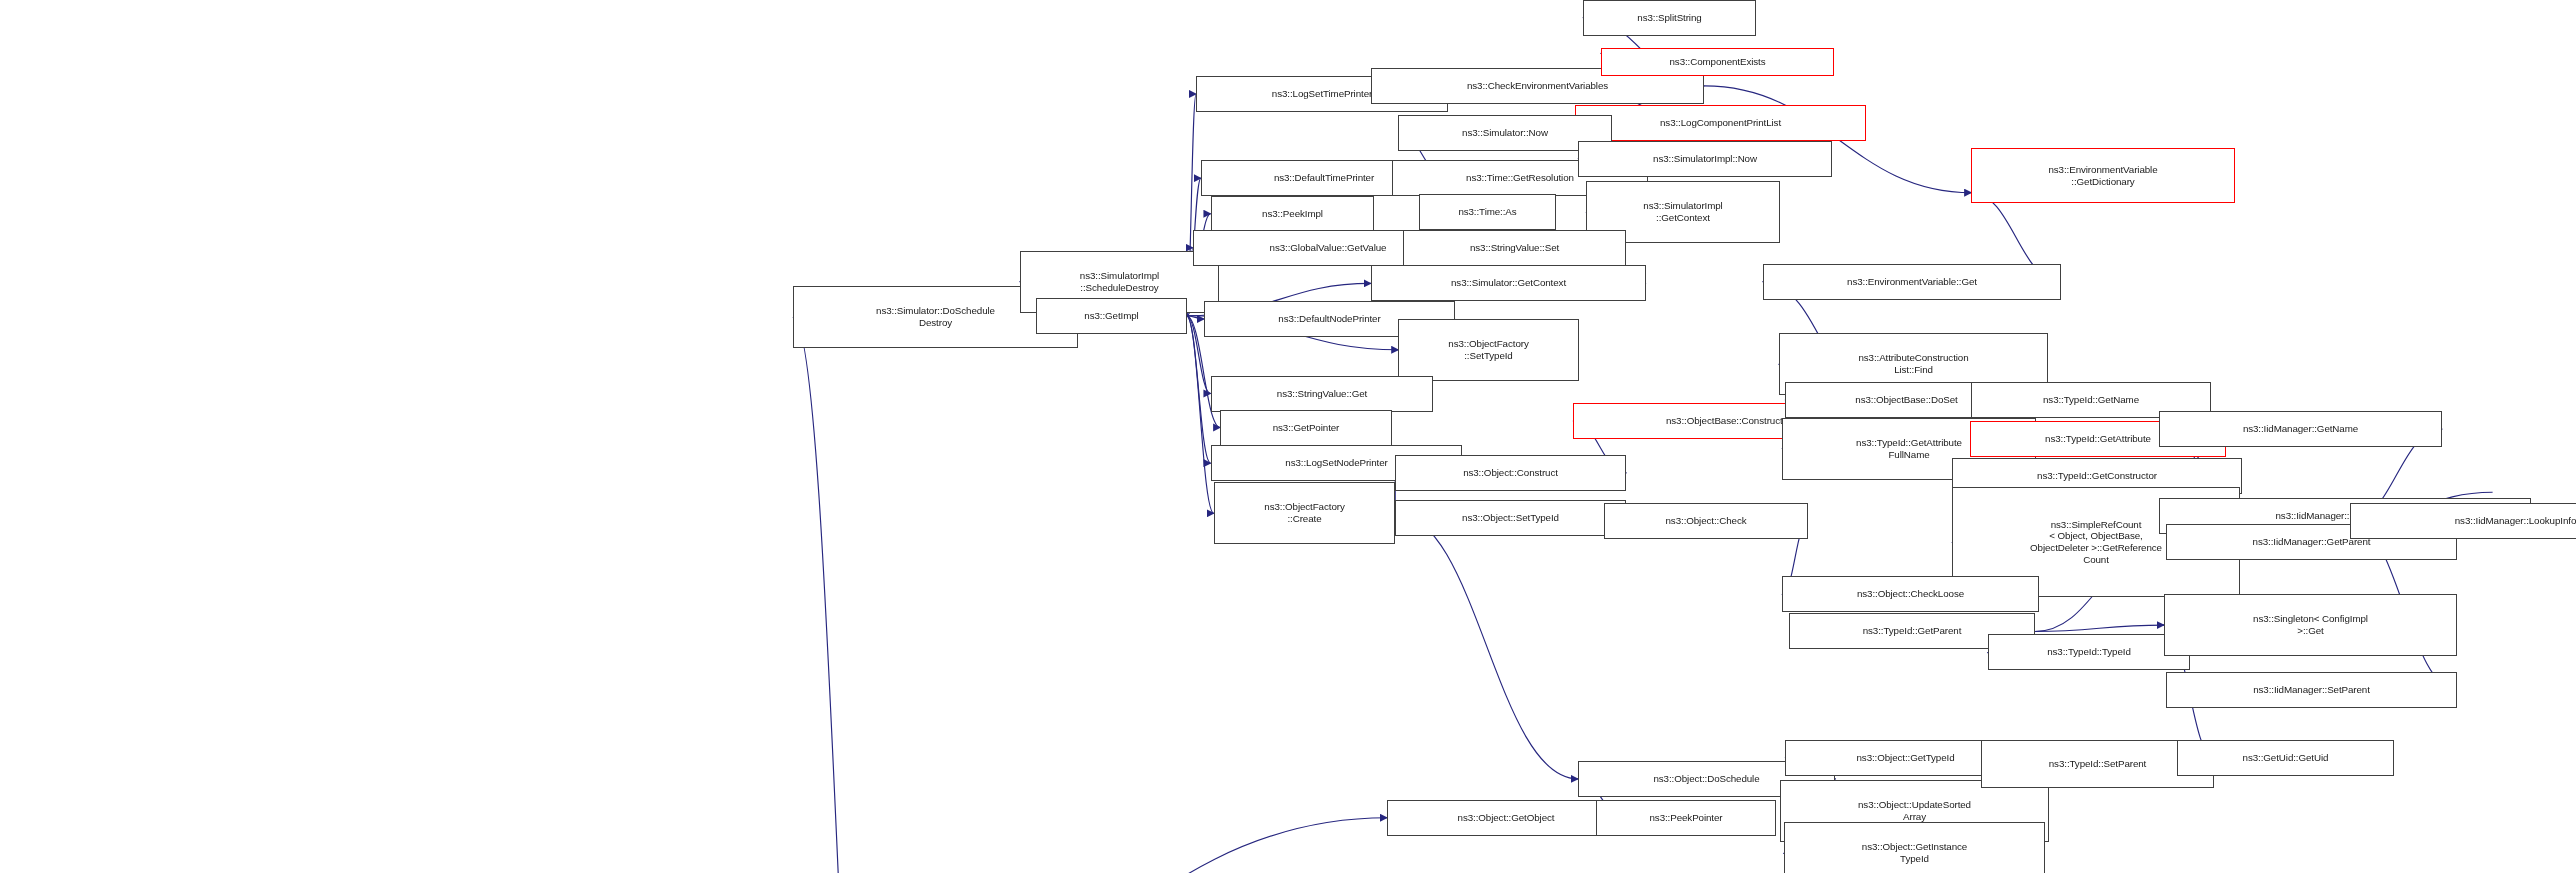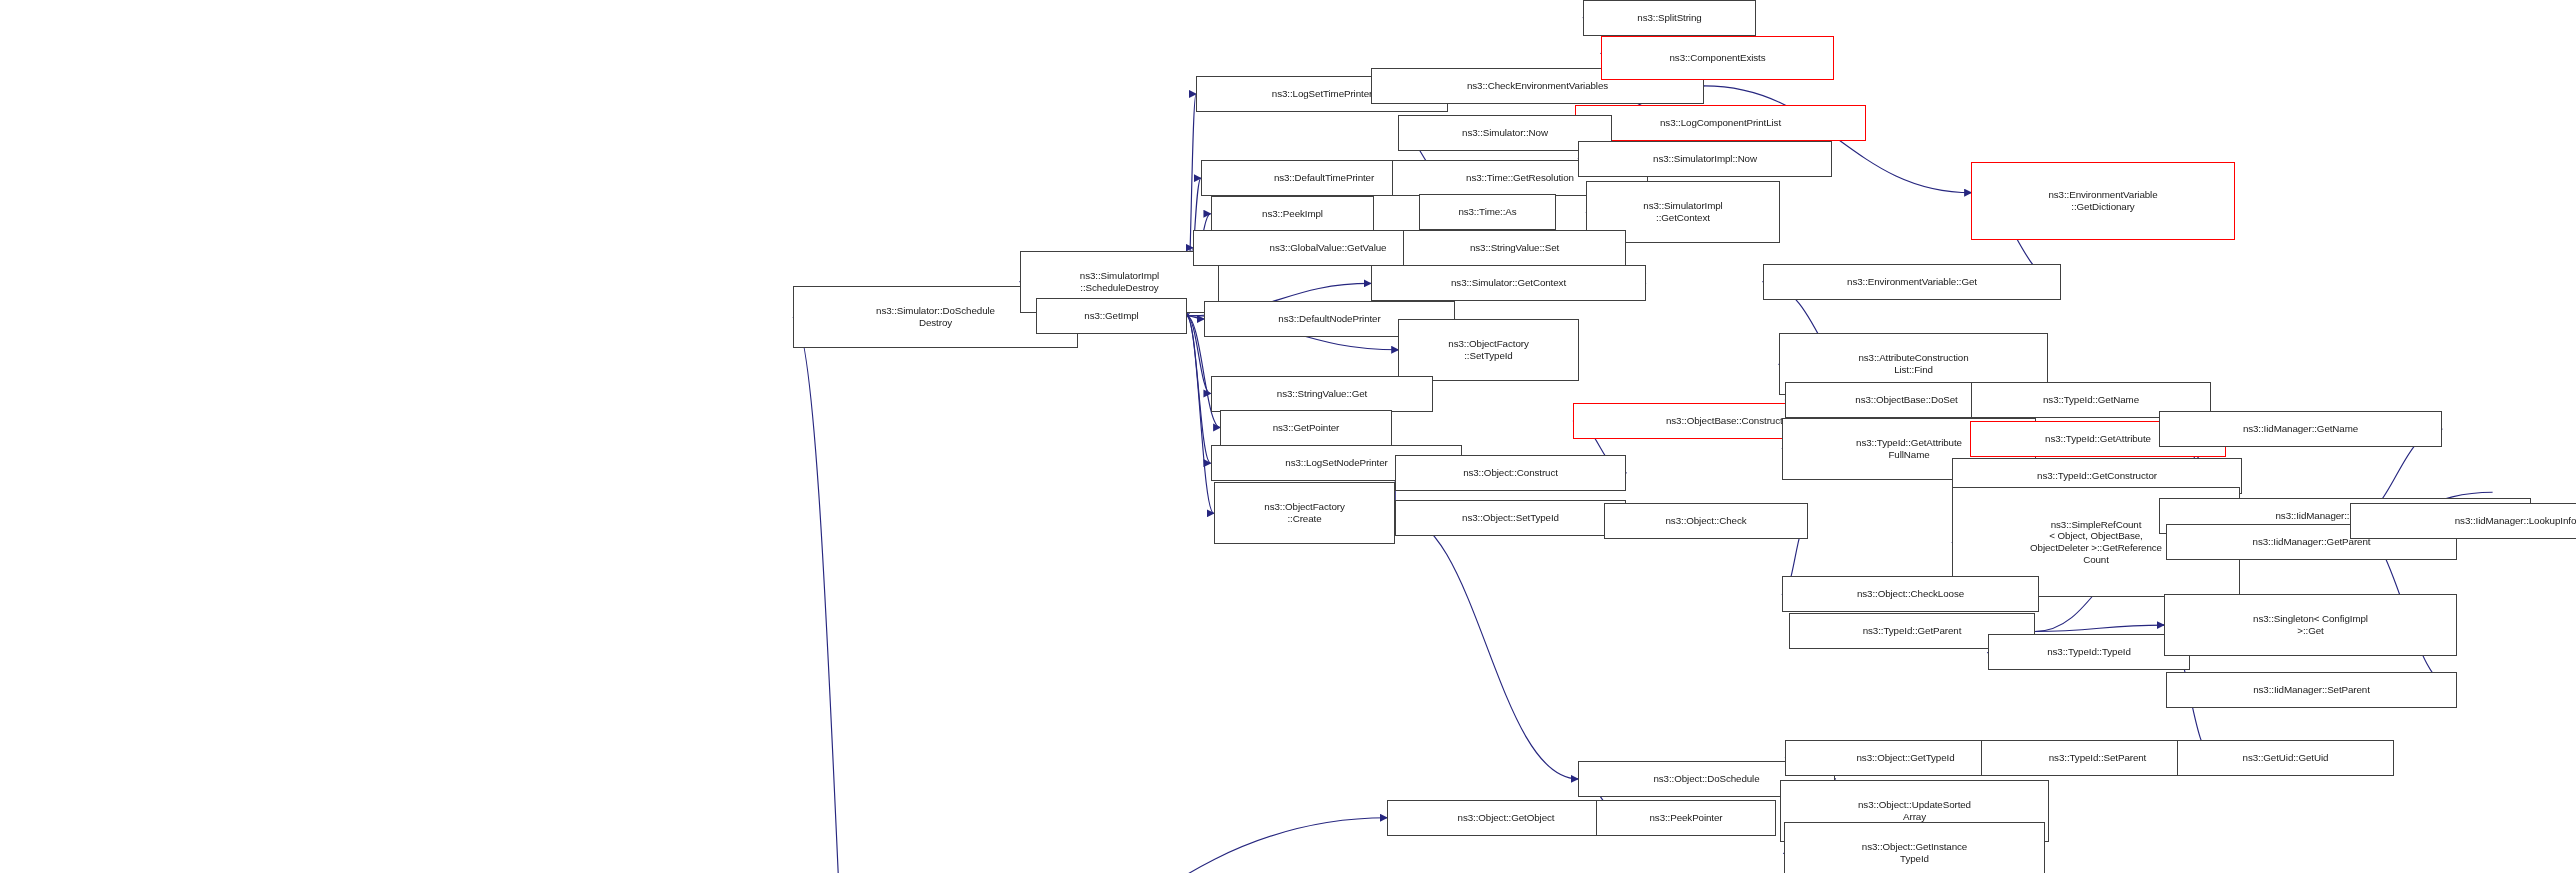--- a/index.html
+++ b/index.html
@@ -142,21 +142,21 @@
   </svg>
   <div id="nodes">
       <div class="node" style="left: 793px; top: 286px; width: 285px; height: 62px;"><span>ns3::Simulator::DoSchedule
 Destroy</span></div>
       <div class="node" style="left: 1020px; top: 251px; width: 199px; height: 62px;"><span>ns3::SimulatorImpl
 ::ScheduleDestroy</span></div>
       <div class="node" style="left: 1036px; top: 298px; width: 151px; height: 36px;"><span>ns3::GetImpl</span></div>
       <div class="node" style="left: 1196px; top: 76px; width: 252px; height: 36px;"><span>ns3::LogSetTimePrinter</span></div>
       <div class="node" style="left: 1371px; top: 68px; width: 333px; height: 36px;"><span>ns3::CheckEnvironmentVariables</span></div>
       <div class="node" style="left: 1583px; top: 0px; width: 173px; height: 36px;"><span>ns3::SplitString</span></div>
-      <div class="node red" style="left: 1601px; top: 36px; width: 233px; height: 44px;"><span>ns3::ComponentExists</span></div>
+      <div class="node red" style="left: 1601px; top: 48px; width: 233px; height: 28px;"><span>ns3::ComponentExists</span></div>
       <div class="node red" style="left: 1575px; top: 105px; width: 291px; height: 36px;"><span>ns3::LogComponentPrintList</span></div>
       <div class="node" style="left: 1201px; top: 160px; width: 246px; height: 36px;"><span>ns3::DefaultTimePrinter</span></div>
       <div class="node" style="left: 1398px; top: 115px; width: 214px; height: 36px;"><span>ns3::Simulator::Now</span></div>
       <div class="node" style="left: 1392px; top: 160px; width: 256px; height: 36px;"><span>ns3::Time::GetResolution</span></div>
       <div class="node" style="left: 1419px; top: 194px; width: 137px; height: 36px;"><span>ns3::Time::As</span></div>
       <div class="node" style="left: 1578px; top: 141px; width: 254px; height: 36px;"><span>ns3::SimulatorImpl::Now</span></div>
       <div class="node" style="left: 1586px; top: 181px; width: 194px; height: 62px;"><span>ns3::SimulatorImpl
 ::GetContext</span></div>
       <div class="node" style="left: 1211px; top: 196px; width: 163px; height: 36px;"><span>ns3::PeekImpl</span></div>
       <div class="node" style="left: 1193px; top: 230px; width: 270px; height: 36px;"><span>ns3::GlobalValue::GetValue</span></div>
@@ -198,19 +198,19 @@
 &gt;::Get</span></div>
       <div class="node" style="left: 2166px; top: 672px; width: 291px; height: 36px;"><span>ns3::IidManager::SetParent</span></div>
       <div class="node" style="left: 1578px; top: 761px; width: 257px; height: 36px;"><span>ns3::Object::DoSchedule</span></div>
       <div class="node" style="left: 1387px; top: 800px; width: 238px; height: 36px;"><span>ns3::Object::GetObject</span></div>
       <div class="node" style="left: 1596px; top: 800px; width: 180px; height: 36px;"><span>ns3::PeekPointer</span></div>
       <div class="node" style="left: 1785px; top: 740px; width: 241px; height: 36px;"><span>ns3::Object::GetTypeId</span></div>
       <div class="node" style="left: 1780px; top: 780px; width: 269px; height: 62px;"><span>ns3::Object::UpdateSorted
 Array</span></div>
       <div class="node" style="left: 1784px; top: 822px; width: 261px; height: 62px;"><span>ns3::Object::GetInstance
 TypeId</span></div>
-      <div class="node" style="left: 1981px; top: 740px; width: 233px; height: 36px;"><span>ns3::TypeId::SetParent</span></div>
+      <div class="node" style="left: 1981px; top: 740px; width: 233px; height: 48px;"><span>ns3::TypeId::SetParent</span></div>
       <div class="node" style="left: 2177px; top: 740px; width: 217px; height: 36px;"><span>ns3::GetUid::GetUid</span></div>
-      <div class="node red" style="left: 1971px; top: 162px; width: 264px; height: 78px;"><span>ns3::EnvironmentVariable
+      <div class="node red" style="left: 1971px; top: 148px; width: 264px; height: 55px;"><span>ns3::EnvironmentVariable
 ::GetDictionary</span></div>
     </div>
 </div>
 
 
 </body></html>

